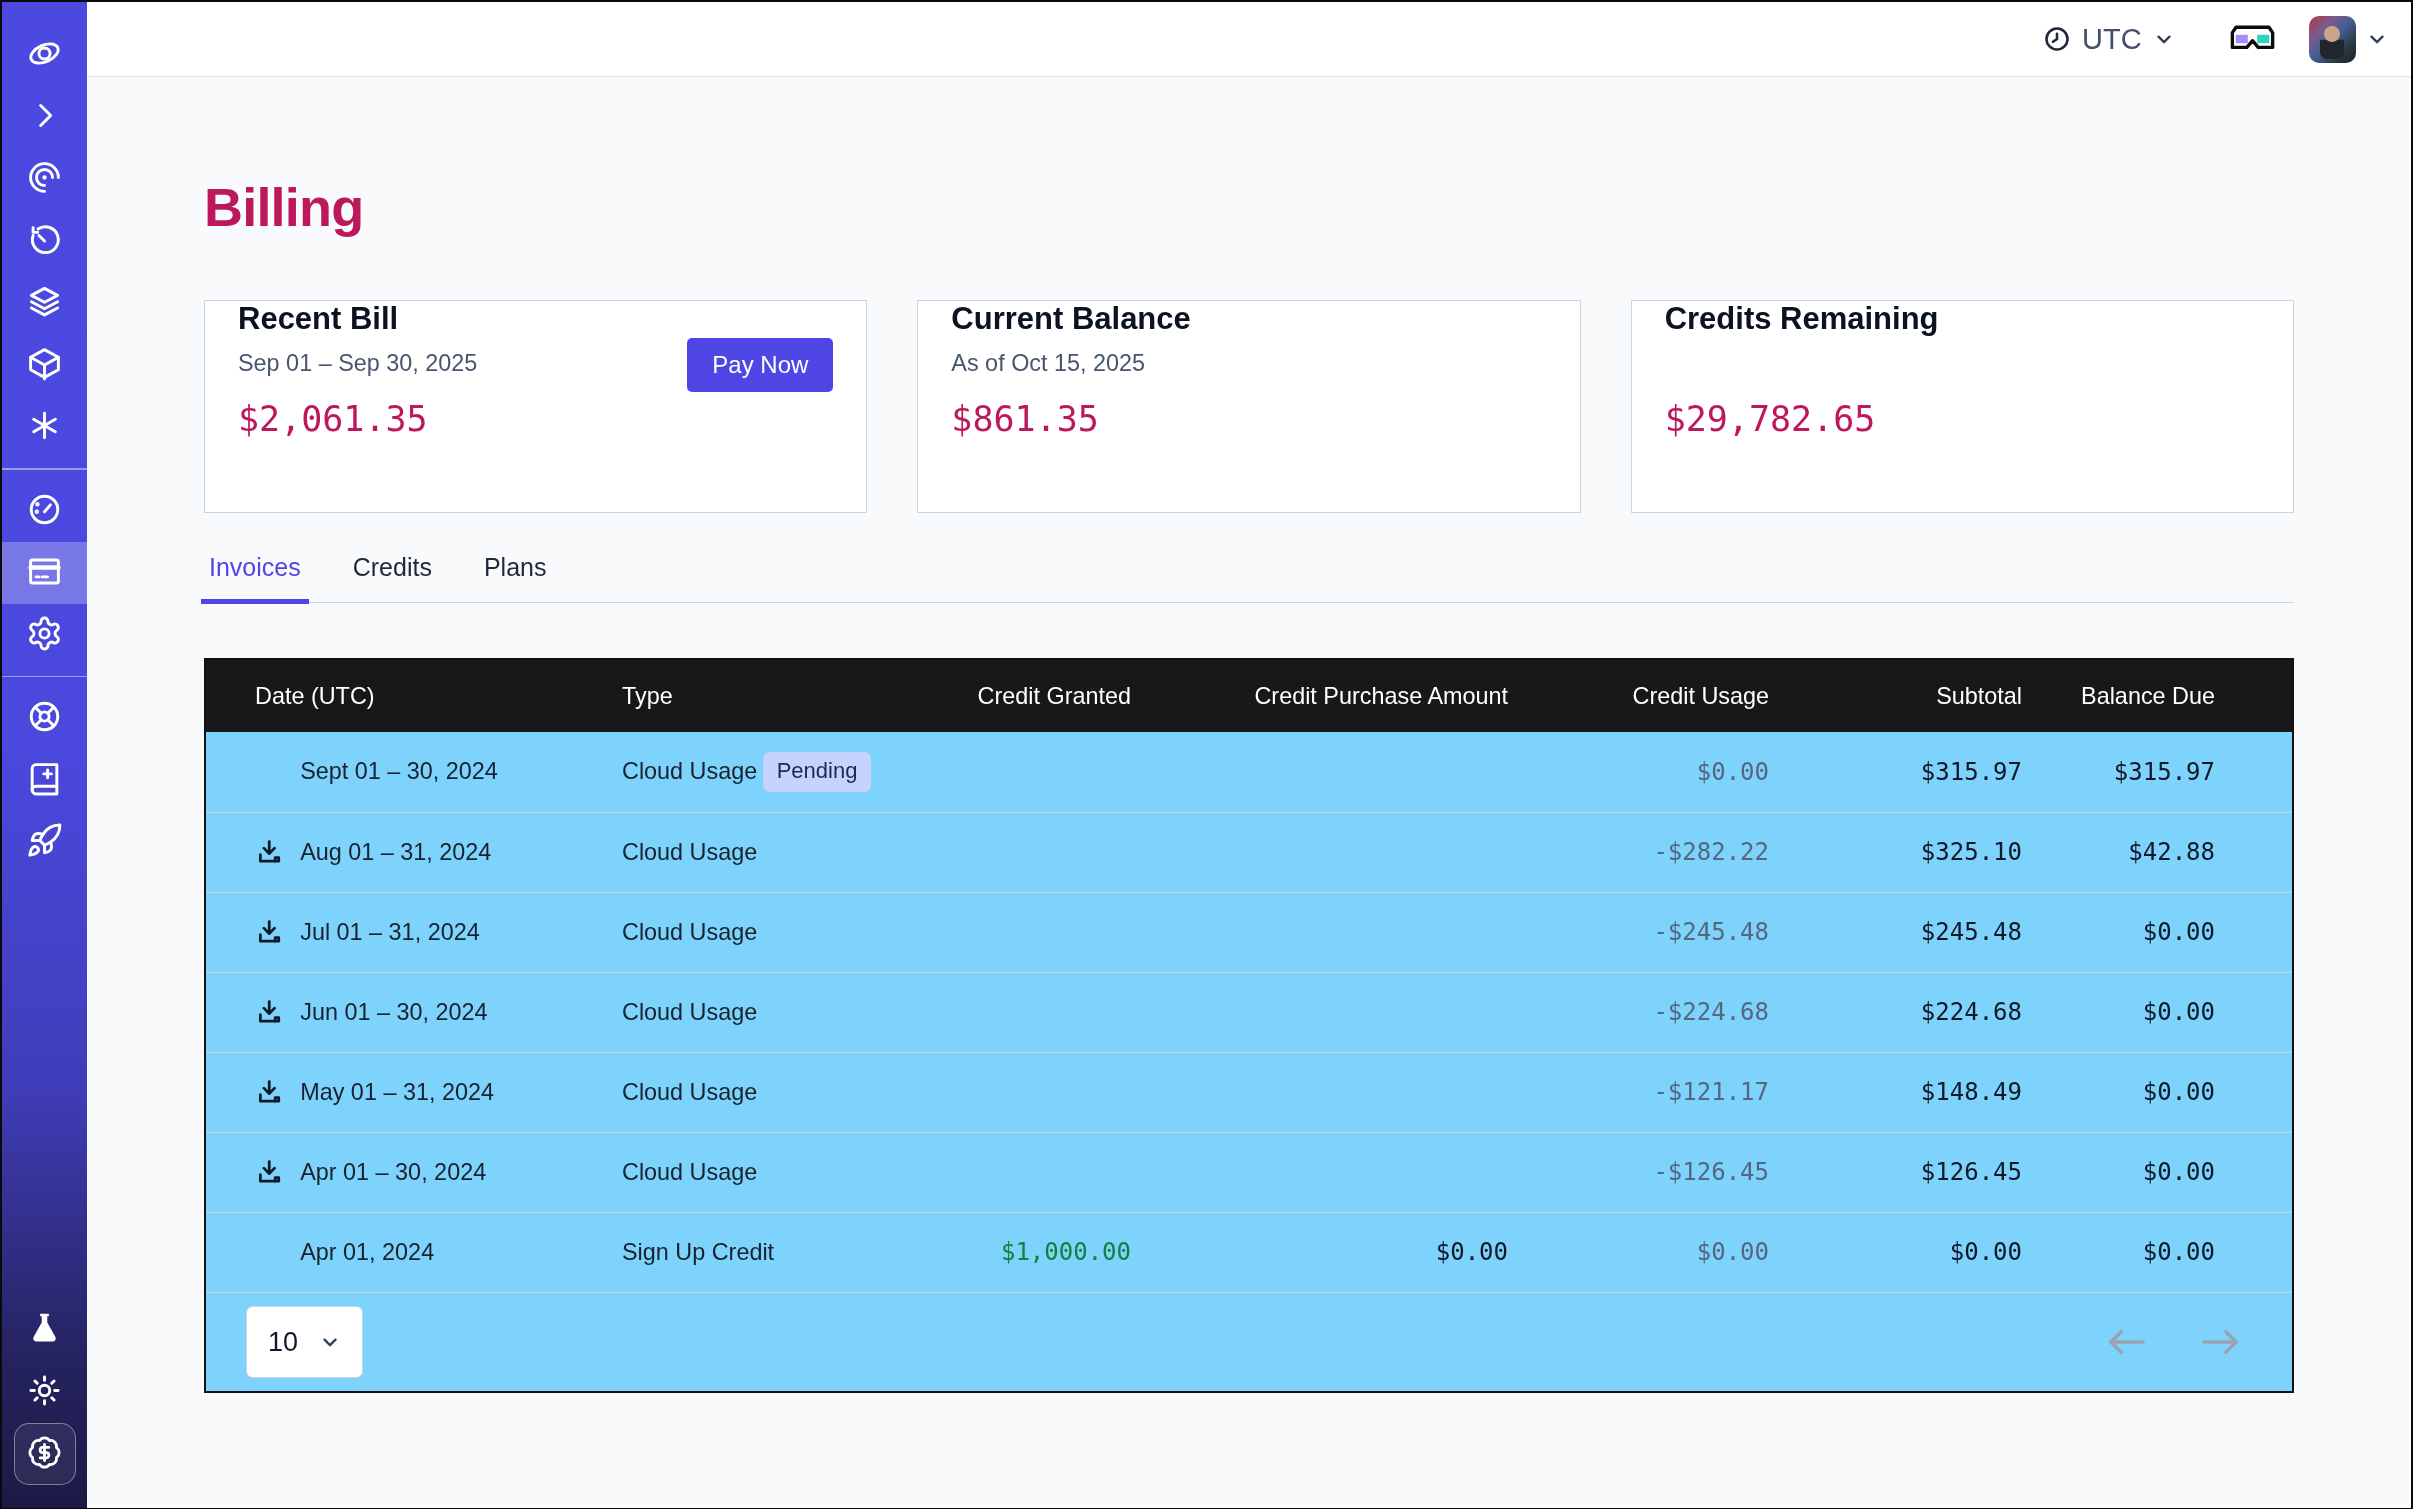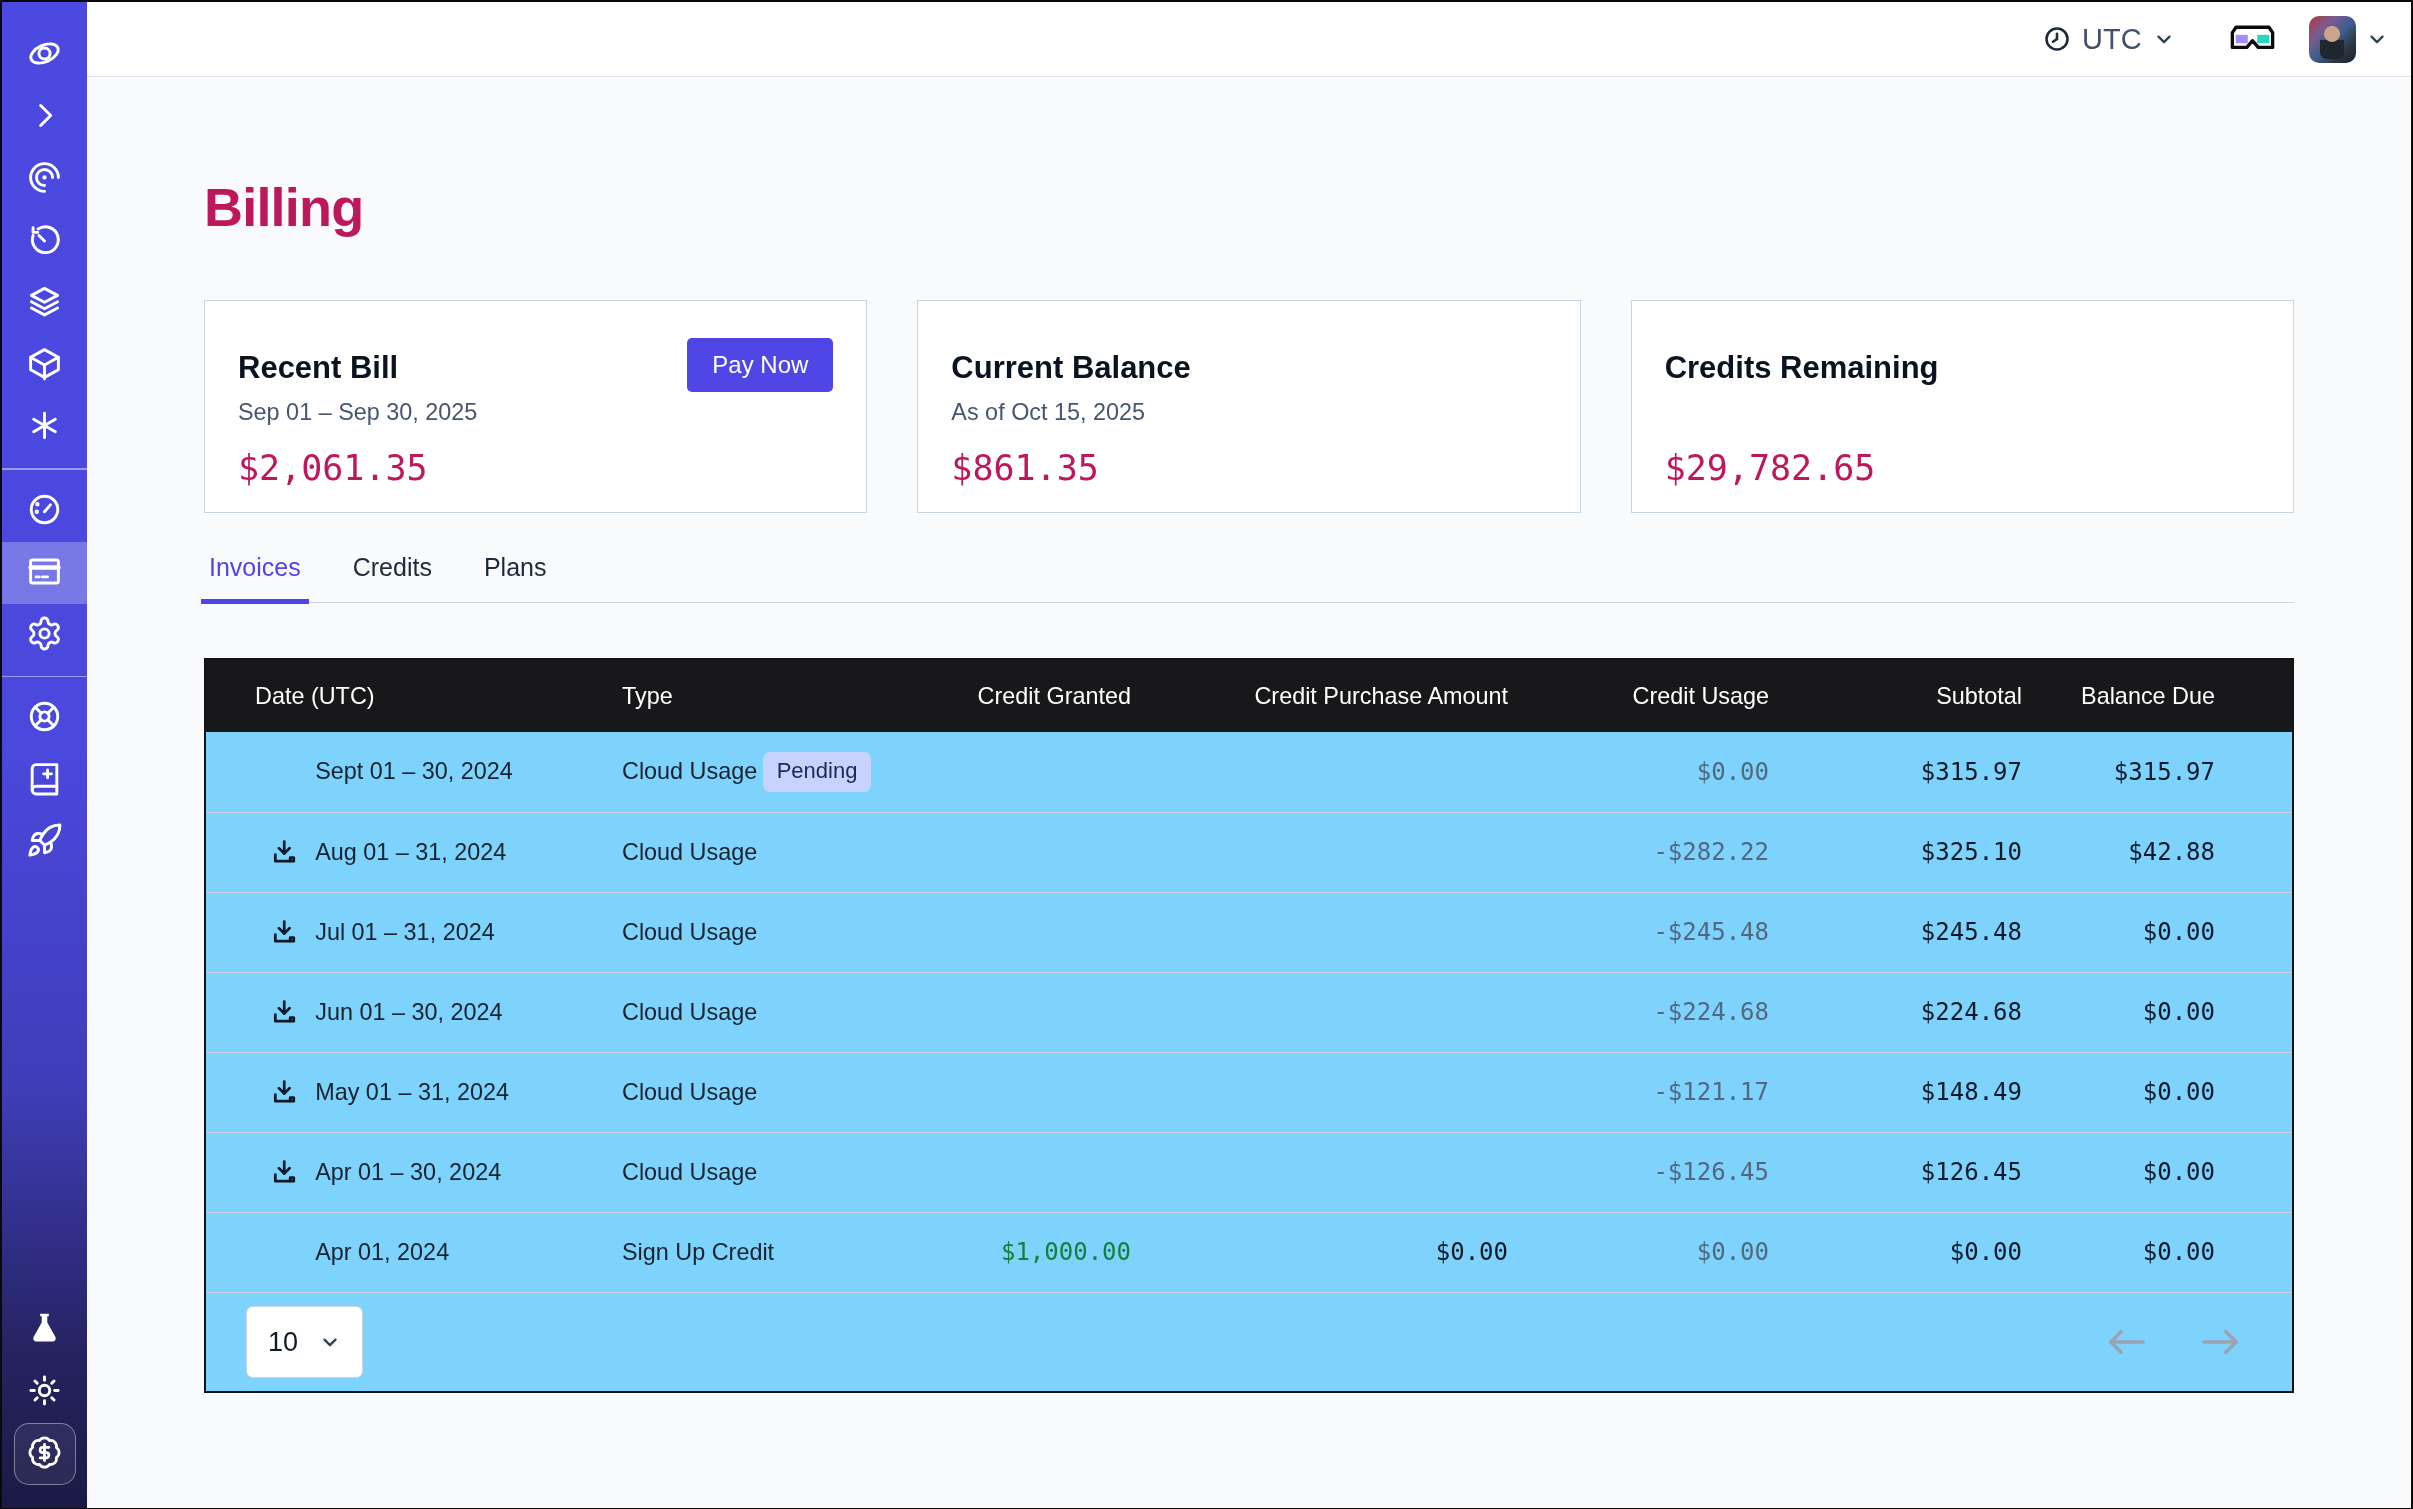--- a/index.html
+++ b/index.html
@@ -47,21 +47,21 @@
     background:radial-gradient(circle at 50% 24%, #caa58b 0 7.5px, transparent 8.4px),
                linear-gradient(180deg, transparent 13.4px, #20262e 14.2px);
     border-radius:6.7px;
   }
   .avatar-chev { margin-left:10px; }
   
   .content { flex:1; padding:0 117px; }
   .page-title { font-size:54px; font-weight:700; letter-spacing:-0.8px; color:#be185d; margin:99px 0 0; }
   .cards { display:flex; gap:50px; margin-top:62px; }
   .card { flex:1; background:#fff; border:1.7px solid #c9d4e1; height:213px; padding:0 33px; position:relative; }
-  .card-title { font-size:31px; font-weight:700; color:#0b1220; margin-top:49px; }
+  .card-title { font-size:31px; font-weight:700; color:#0b1220; }
   .card-subtitle { font-size:23.4px; color:#47566e; margin-top:13.4px; min-height:28.5px; }
   .card-amount { font-family:"DejaVu Sans Mono", monospace; font-size:35px; color:#be185d; margin-top:20px; }
   .pay-btn {
     position:absolute; top:37px; right:33px; height:54px; padding:0 25px;
     background:#4f46e5; color:#fff; font-size:24px; border:none; border-radius:5px;
     font-family:"Liberation Sans", sans-serif; cursor:pointer;
   }
   .tabs { margin-top:40px; display:flex; gap:42px; border-bottom:1.7px solid #cbd5e1; }
   .tab { font-size:25px; color:#1e293b; padding:0 5px 20px; position:relative; cursor:pointer; }
   .tab.active { color:#4f46e5; }
@@ -70,21 +70,21 @@
   .table-wrap { margin-top:55px; border:2.5px solid #131313; background:#7dd3fc; }
   table { width:100%; border-collapse:collapse; table-layout:fixed; }
   thead th {
     background:#18181b; color:#fff; font-weight:500; font-size:23.4px; height:72px; padding:0;
   }
   th.al, td.al { text-align:left; }
   th.ar, td.ar { text-align:right; }
   td { height:80px; padding:0; font-size:23.4px; color:#18222f; }
   tbody tr + tr td { border-top:1.7px solid #cbd5e1; }
   th.c-date { padding-left:49px; }
-  .date-cell { display:flex; align-items:center; gap:16.7px; padding-left:64px; }
+  .date-cell { display:flex; align-items:center; gap:16.7px; padding-left:49px; }
   .dl-icon { width:28.5px; height:28.5px; flex:none; cursor:pointer; }
   .dl-icon svg { width:28.5px; height:28.5px; stroke:#111827; fill:none; stroke-width:2.3; stroke-linecap:round; stroke-linejoin:round; }
   .dl-icon.hidden { visibility:hidden; }
   .type-cell { display:flex; align-items:center; gap:6px; }
   .badge {
     background:#c7d2fe; color:#1e2a4a; font-size:22px; padding:6.7px 13.4px 7.5px; border-radius:6.7px; flex:none;
   }
   td.num { font-family:"DejaVu Sans Mono", monospace; font-size:24px; color:#111827; }
   td.usage { color:#54677f; }
   td.green { color:#15803d; }

